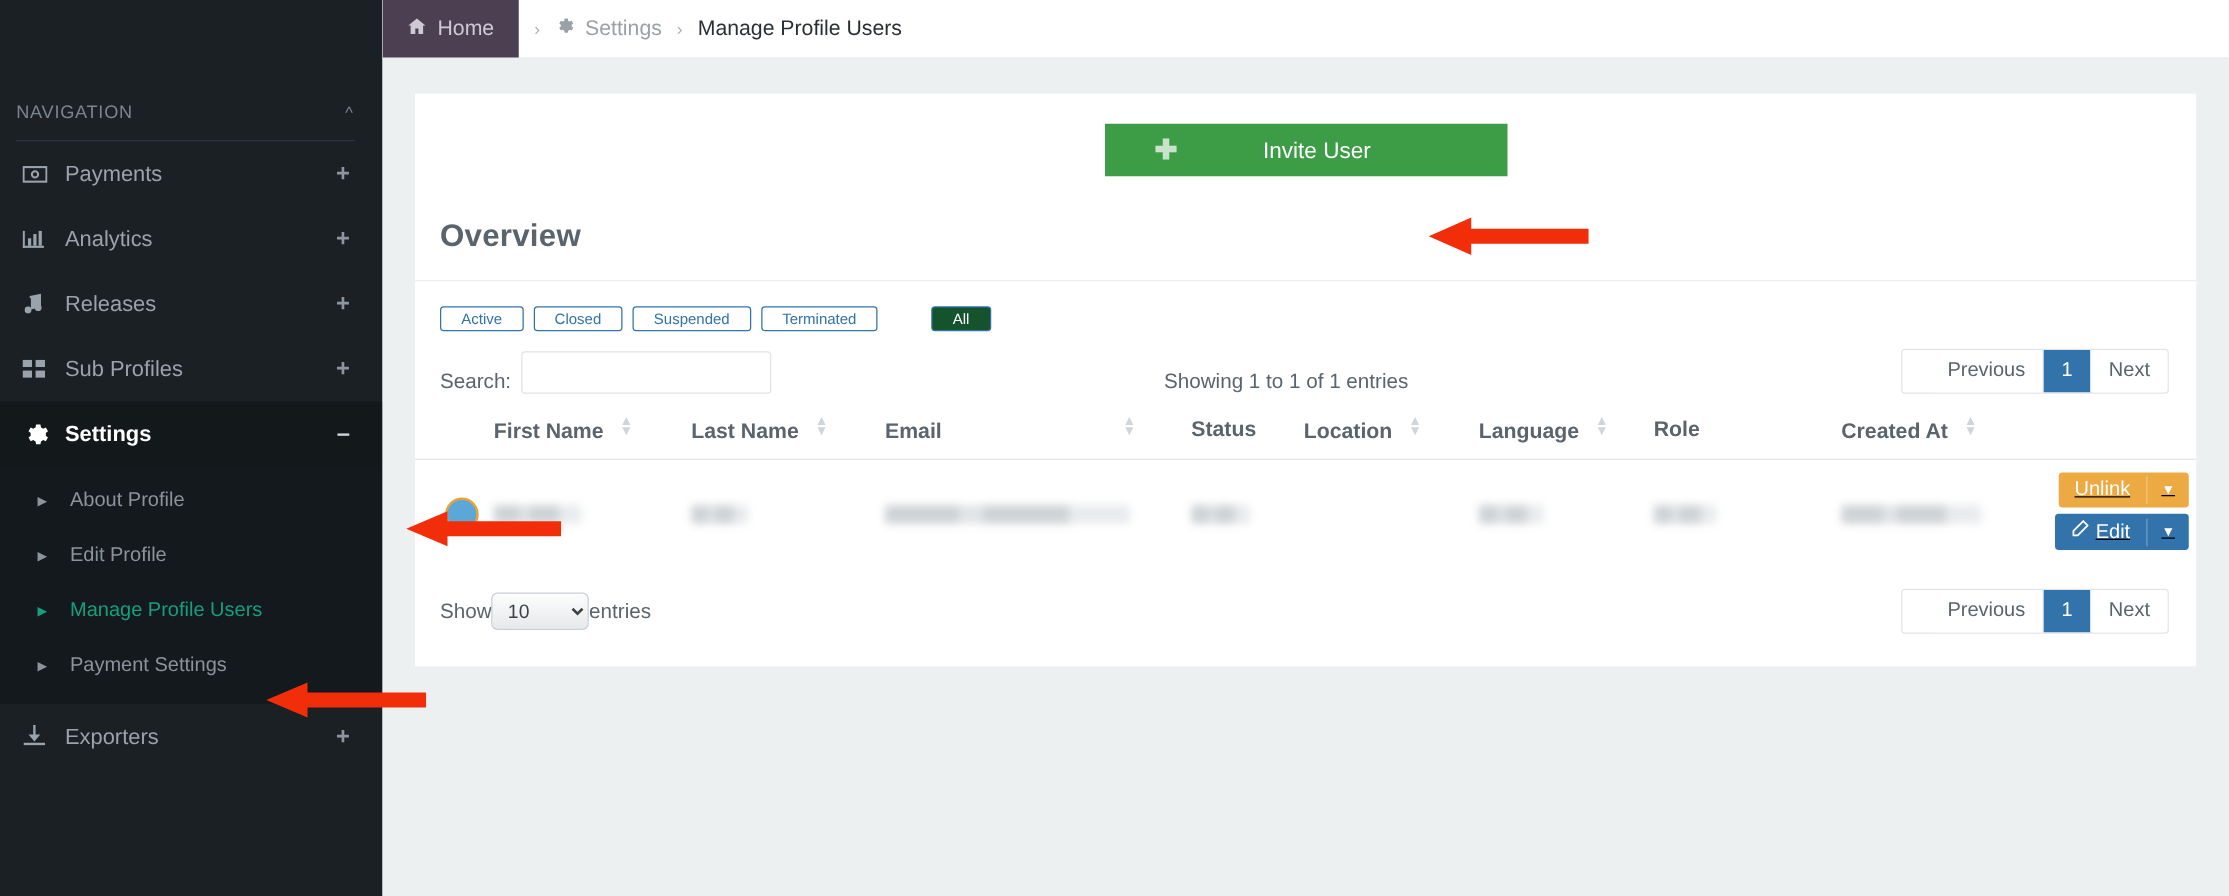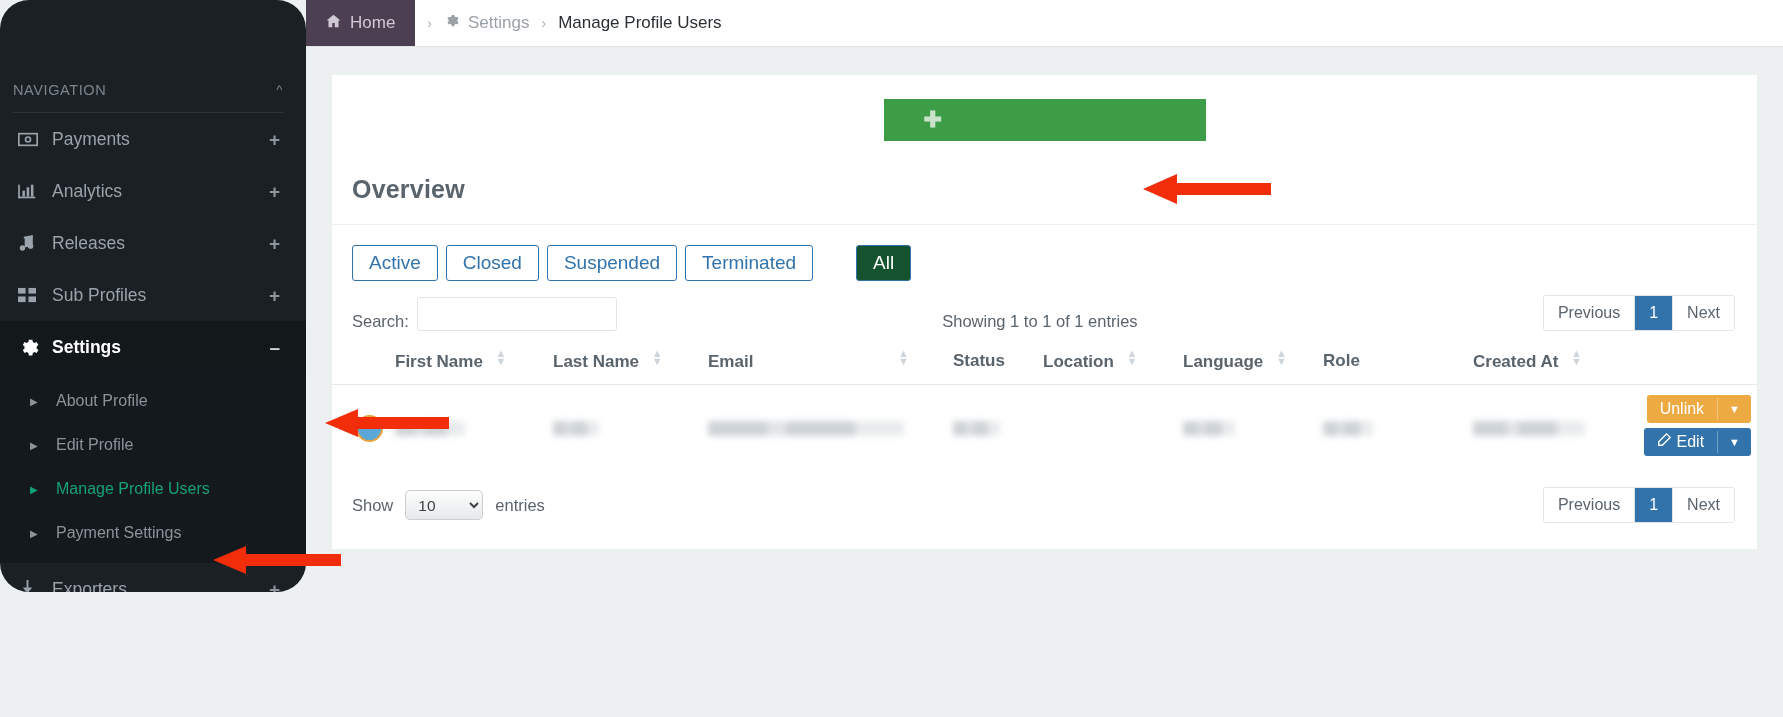--- a/index.html
+++ b/index.html
@@ -7,26 +7,25 @@
     margin: 0; padding: 0;
     width: 1783px; height: 717px;
     overflow: hidden;
     font-family: "Liberation Sans", sans-serif;
     background: #ecf0f1;
   }
   #app { position: relative; width: 1783px; height: 717px; display: flex; }
 
   
   .sidebar {
-    width: 306px; min-width: 306px; height: 592px;
+    width: 306px; min-width: 306px; height: 717px;
     background: #1b2024;
     color: #b8bec4;
     position: relative;
     overflow: hidden;
-    border-radius: 29px;
   }
   .nav-heading {
     font-size: 14.5px; letter-spacing: .6px;
     color: #7b858e; padding: 82px 0 0 13px;
     position: relative;
   }
   .nav-heading .chev {
     position: absolute; right: 23px; top: 82px;
     color: #7b858e; font-size: 13px;
   }
@@ -117,38 +116,38 @@
 
   .overview-title {
     font-size: 25px; color: #5a646c; font-weight: 700;
     padding: 14px 0 20px 20px; letter-spacing: .2px;
   }
   .hr-light { height: 1px; background: #eceff1; }
 
   .tabs { display: flex; gap: 8px; padding: 20px 0 0 20px; }
   .tab {
     border: 1px solid #3273ab; color: #3273ab;
-    background: #ffffff; height: 36px;
+    background: #ffffff; height: 20px;
     display: flex; align-items: center; padding: 0 16px;
-    font-size: 19px; border-radius: 3px; cursor: pointer;
+    font-size: 12px; border-radius: 3px; cursor: pointer;
   }
   .tab.active { background: #14532d; color: #ffffff; border-color: #3273ab; margin-left: 35px; }
 
   .table-controls { display: flex; align-items: flex-end; padding: 14px 22px 0 20px; }
   .search-label { font-size: 16.5px; color: #5a646c; margin-right: 8px; }
   .search-input {
     width: 200px; height: 34px; border: 1px solid #dfe4e7;
     border-radius: 3px; outline: none; padding: 0 8px;
     font-family: "Liberation Sans", sans-serif; font-size: 15px;
   }
   .showing-info {
     flex: 1; text-align: center; font-size: 16.5px; color: #5a646c;
     margin-left: -80px;
   }
-  .pager { display: flex; border: 1px solid #e1e5e8; border-radius: 3px; overflow: hidden; }
+  .pager { display: flex; border: 1px solid #e1e5e8; border-radius: 3px; overflow: hidden; padding-left: 22px; }
   .pager .pg {
     padding: 0 14px; height: 34px; display: flex; align-items: center;
     font-size: 16px; color: #5a646c; background: #fff; cursor: pointer;
     border-right: 1px solid #e1e5e8;
   }
   .pager .pg:last-child { border-right: none; }
   .pager .pg.active { background: #3273ab; color: #ffffff; }
 
   .data-table { width: 100%; border-collapse: collapse; margin-top: 10px; }
   .data-table th {
@@ -166,38 +165,38 @@
     width: 27px; height: 27px; border-radius: 50%;
     background: #5ba8d8; border: 2px solid #e8a33d;
     margin-left: 18px;
   }
   .blur-cell {
     height: 15px; border-radius: 2px;
     background: linear-gradient(90deg,#c9ced2 0 30%, #dee2e5 30% 40%, #c9ced2 40% 75%, #e6e9eb 75% 100%);
     filter: blur(3.2px); opacity: .9;
   }
 
-  .actions-cell { text-align: left; padding-right: 24px; }
+  .actions-cell { text-align: left; padding-right: 24px; text-decoration: underline; }
   .btn-group { display: flex; justify-content: flex-end; margin-bottom: 5px; }
   .btn-split {
     display: flex; align-items: center; color: #ffffff;
     font-size: 16px; cursor: pointer; border-radius: 3px; overflow: hidden;
   }
   .btn-split .main-part { padding: 5px 13px; display: flex; align-items: center; gap: 6px; }
   .btn-split .caret-part {
     padding: 5px 11px; border-left: 1px solid rgba(255,255,255,.32);
     display: flex; align-items: center; font-size: 11px;
   }
   .btn-unlink { background: #edaa43; }
   .btn-edit { background: #3273ab; }
 
   .bottom-controls { display: flex; align-items: center; padding: 16px 22px 26px 20px; }
   .show-label { font-size: 16.5px; color: #5a646c; }
   .entries-select {
-    margin: 0 12px; width: 78px; height: 30px;
+    margin: 0 0; width: 78px; height: 30px;
     font-family: "Liberation Sans", sans-serif; font-size: 15.5px;
     color: #3b4246;
     border: 1px solid #c8ced2; border-radius: 5px;
     background: linear-gradient(180deg,#fdfdfd,#e6e9eb);
     padding-left: 8px;
   }
   .spacer { flex: 1; }
 
   
   .arrow { position: absolute; pointer-events: none; }
@@ -333,20 +332,21 @@
         <span>Manage Profile Users</span>
       </div>
     </nav>
 
     <div class="content-wrap">
       <div class="panel">
 
         <div class="invite-row">
           <button class="btn-invite">
             <span class="plus">✚</span>
+            <span class="txt">Invite User</span>
           </button>
         </div>
 
         <div class="overview-title">Overview</div>
         <div class="hr-light"></div>
 
         <div class="tabs">
           <div class="tab">
               <span>Active</span>
             </div>

